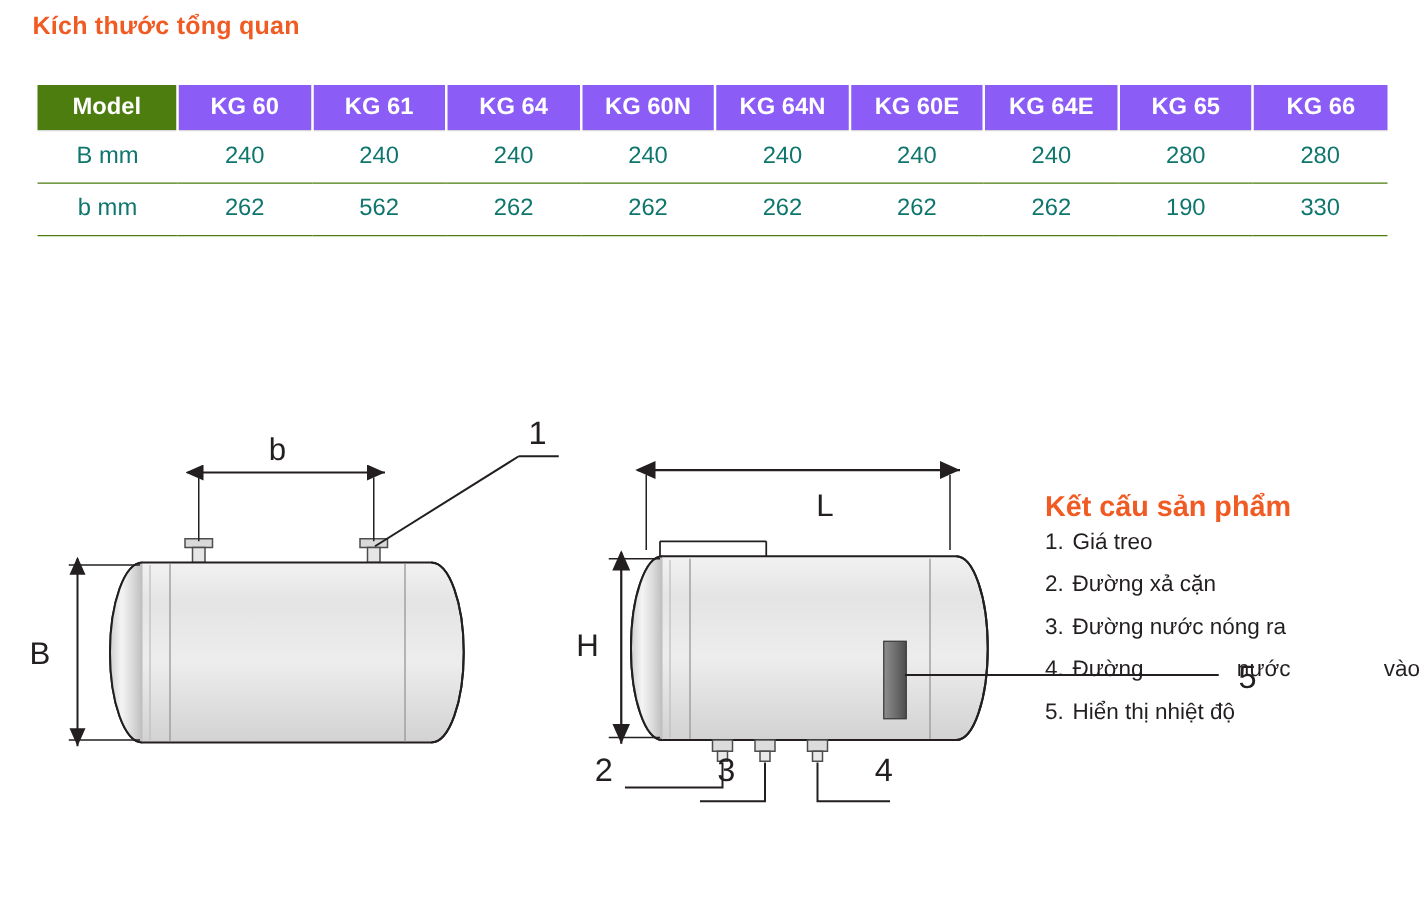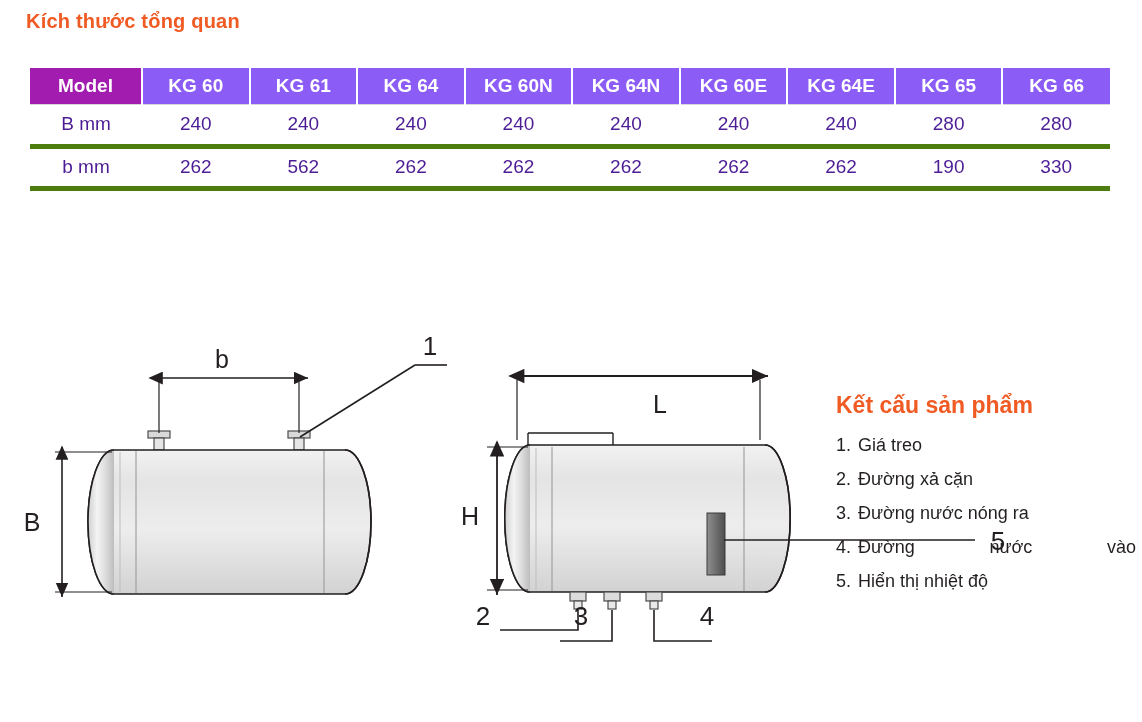--- a/index.html
+++ b/index.html
@@ -39,33 +39,33 @@
     font-size: 19px;
   }
   .dim-table thead th {
     height: 36px;
     color: #ffffff;
     font-weight: bold;
     font-size: 19px;
     border-right: 2px solid #ffffff;
   }
   .dim-table thead th.model-head {
-    background: #a21caf;
+    background: #4d7c0f;
     width: 112px;
   }
   .dim-table thead th.col-head {
     background: #8b5cf6;
   }
   .dim-table thead th:last-child { border-right: none; }
 
   .dim-table tbody td {
     height: 42px;
-    border-bottom: 5px solid #4d7c0f;
+    border-bottom: 1px solid #4d7c0f;
     font-weight: normal;
-    color: #4c1d95;
+    color: #0f766e;
   }
   .dim-table tbody tr:first-child td { border-top: 1px solid #d8d8d8; }
   .dim-table tbody td.row-label {
     text-align: center;
     font-size: 19px;
   }
 
   
   .drawing {
     position: absolute;
@@ -80,21 +80,21 @@
   .legend {
     position: absolute;
     left: 836px;
     top: 392px;
     width: 300px;
   }
   .legend-title {
     font-size: 23px;
     font-weight: bold;
     color: #f05a23;
-    margin-bottom: 16px;
+    margin-bottom: 4px;
   }
   .legend ol {
     margin: 0;
     padding: 0;
     list-style: none;
   }
   .legend li {
     font-size: 18px;
     color: #231f20;
     margin-bottom: 13px;

